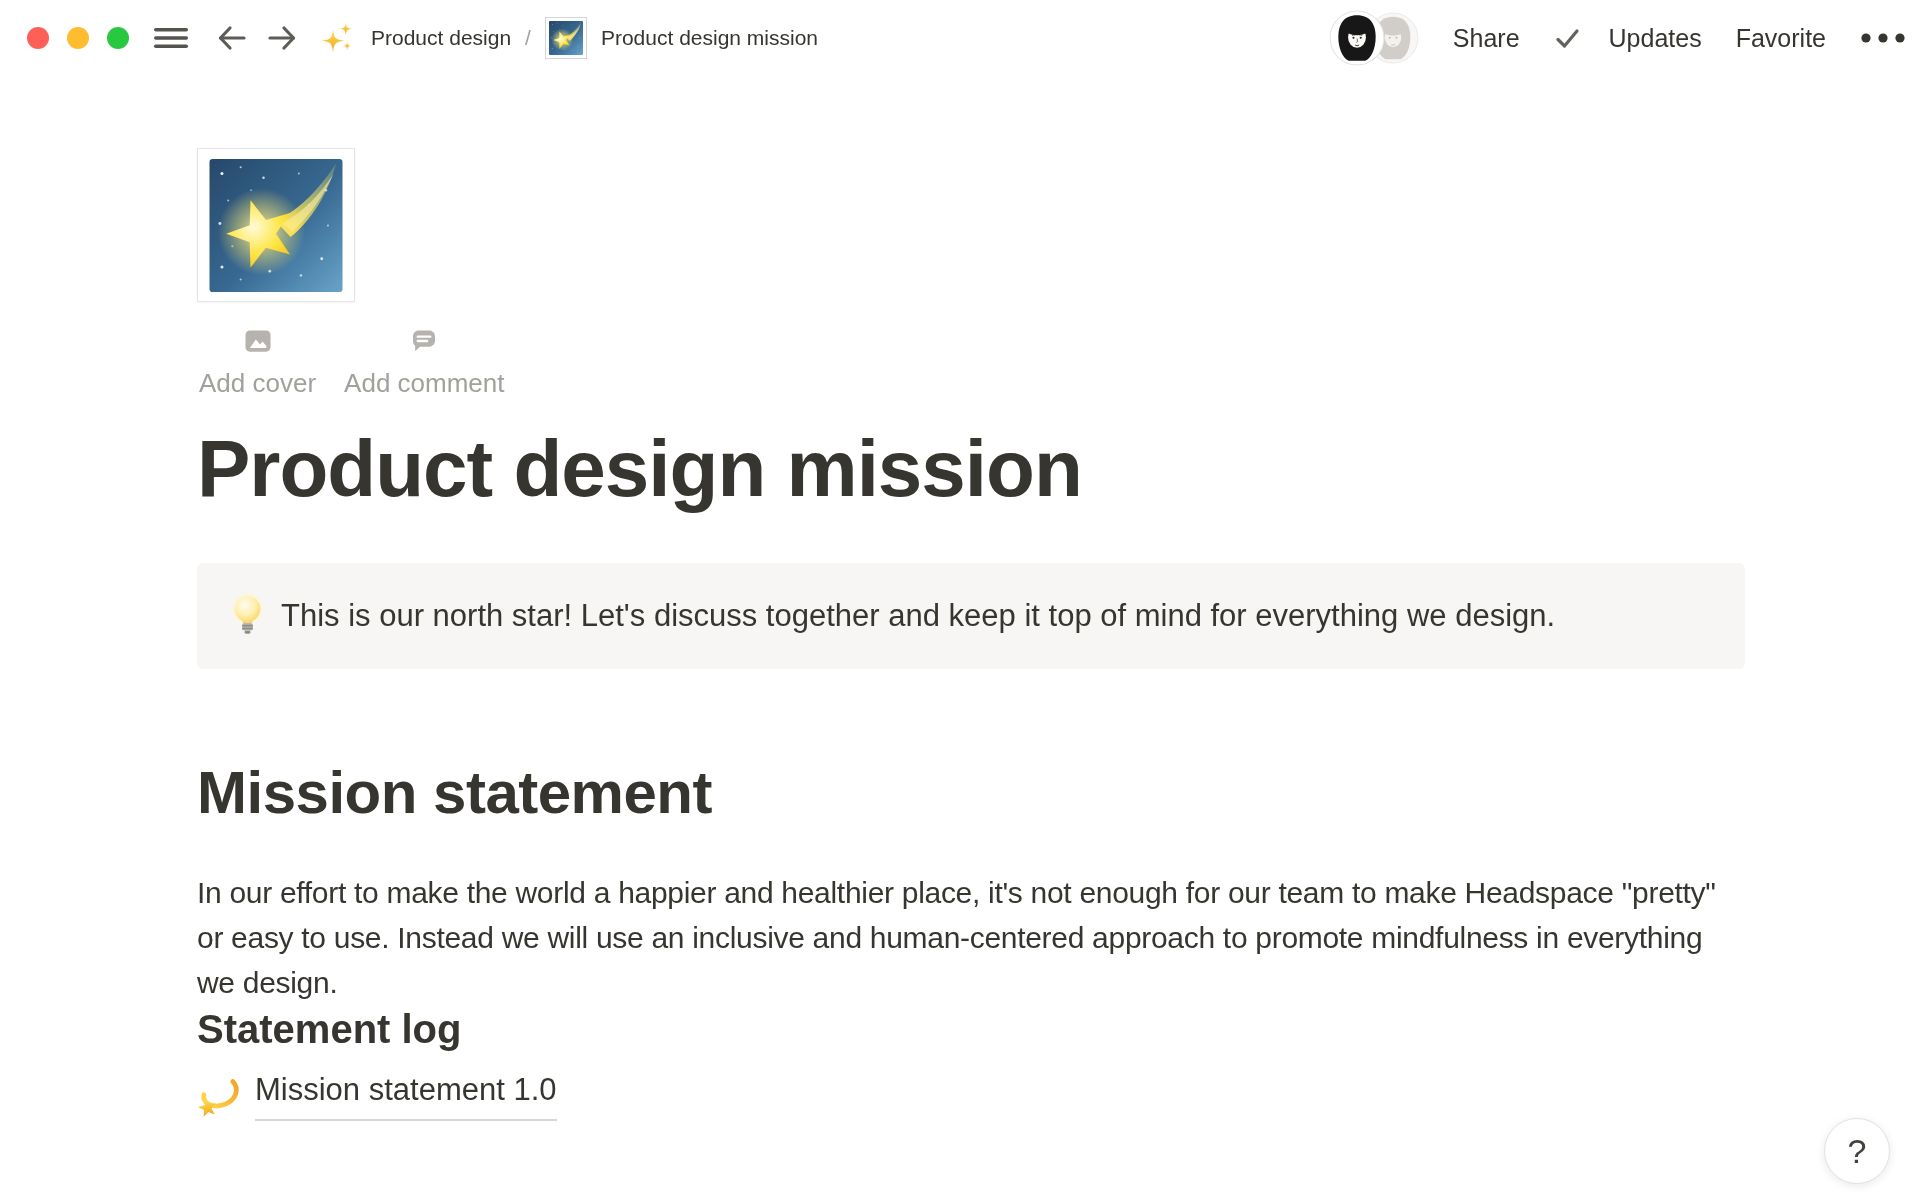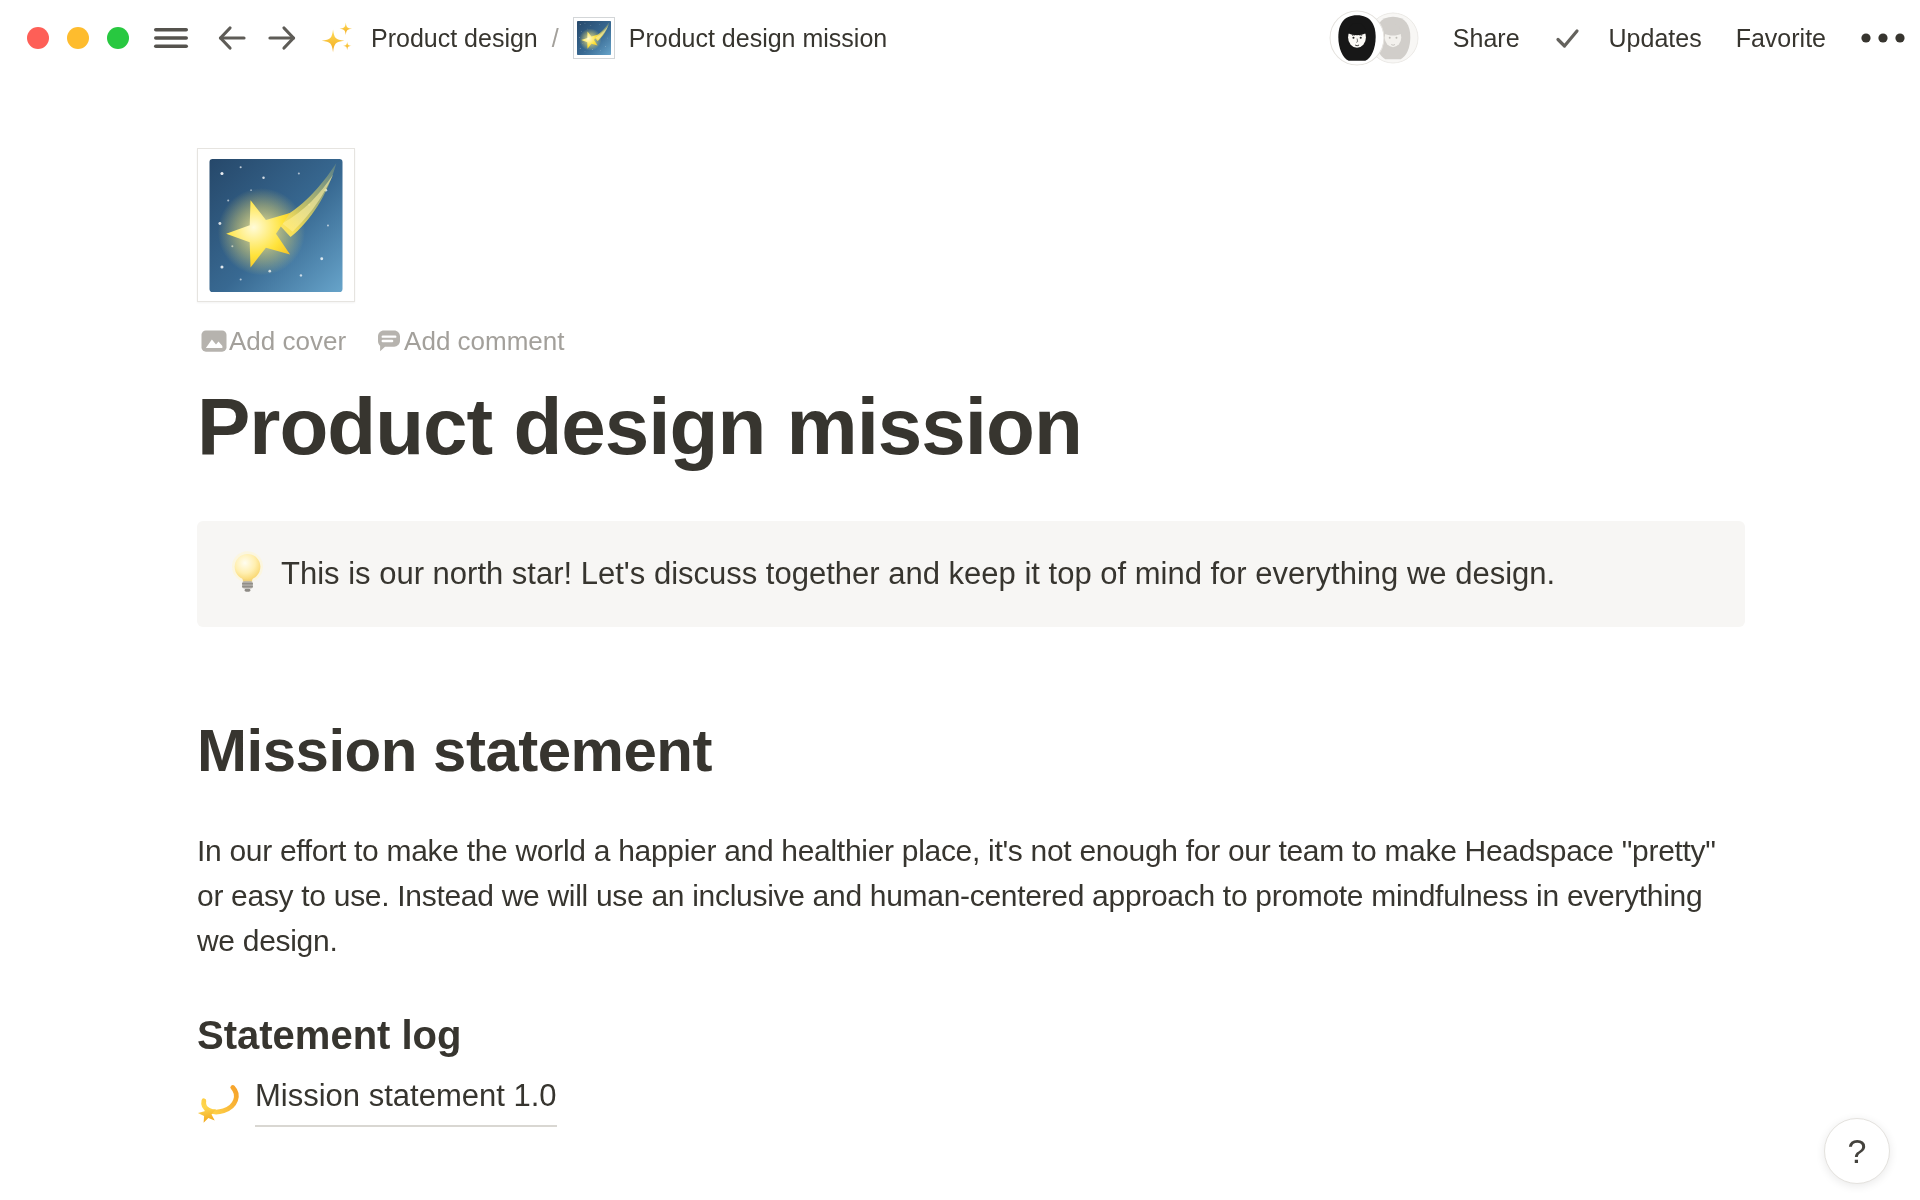--- a/index.html
+++ b/index.html
@@ -23,21 +23,21 @@
   }
   .traffic { display:flex; gap:18px; margin-right:24px; }
   .light { width:22px; height:22px; border-radius:50%; }
   .light.red { background:var(--red); }
   .light.yellow { background:var(--yellow); }
   .light.green { background:var(--green); }
   .tb-icon { display:flex; align-items:center; justify-content:center; cursor:pointer; }
   .menu-btn { margin-right:26px; }
   .nav-back { margin-right:16px; }
   .nav-fwd { margin-right:22px; }
-  .crumb { display:flex; align-items:center; font-size:25px; color:var(--text); }
+  .crumb { display:flex; align-items:center; font-size:21px; color:var(--text); }
   .crumb .emoji { margin-right:16px; display:flex; }
   .crumb-link { cursor:pointer; }
   .crumb .sep { color:var(--muted); margin:0 14px; }
   .mini-frame {
     width:42px; height:42px; background:#fff; border:1px solid #D3D6D8;
     display:flex; align-items:center; justify-content:center; margin-right:14px;
   }
   .topbar-right { margin-left:auto; display:flex; align-items:center; gap:34px; font-size:25px; }
   .avatars { display:flex; align-items:center; }
   .avatar { border-radius:50%; }
@@ -52,37 +52,37 @@
   .page-icon-frame {
     width:158px; height:154px; background:#fff; border:1px solid var(--border);
     box-shadow:0 1px 2px rgba(0,0,0,.05);
     display:flex; align-items:center; justify-content:center; cursor:pointer;
   }
 
   .page-actions {
     display:flex; align-items:center; gap:28px;
     margin:24px 0 0 2px; color:var(--muted); font-size:26px;
   }
-  .action { display:flex; cursor:pointer; }
+  .action { display:flex; align-items:center; gap:12px; cursor:pointer;flex-direction:column; }
 
   .page-title {
     margin-top:24px; font-size:80px; font-weight:700;
     letter-spacing:-1px; color:var(--text); line-height:1.15;
   }
 
   .callout {
     margin-top:48px; background:var(--callout_bg); border-radius:6px;
     padding:30px 34px; display:flex; align-items:center; gap:17px;
     font-size:31px; line-height:46px;
   }
   .callout .emoji { flex:0 0 auto; display:flex; cursor:pointer; }
 
   .h1 { margin-top:86px; font-size:60px; font-weight:700; letter-spacing:-0.5px; line-height:1.25; }
   .body-text { margin-top:40px; font-size:30px; line-height:45px; letter-spacing:-0.3px; }
-  .h3 { margin-top:48px; font-size:40px; font-weight:700; line-height:1.2; }
+  .h3 { font-size:40px; font-weight:700; line-height:1.2; }
 
   .link-list { margin-top:14px; }
   .page-link { display:flex; align-items:center; gap:14px; height:59px; cursor:pointer; }
   .page-link .emoji { display:flex; width:44px; justify-content:center; }
   .page-link .label {
     font-size:31px; font-weight:500; color:var(--text);
     border-bottom:2px solid var(--underline); padding-bottom:11px;
   }
 
   .help-button {

